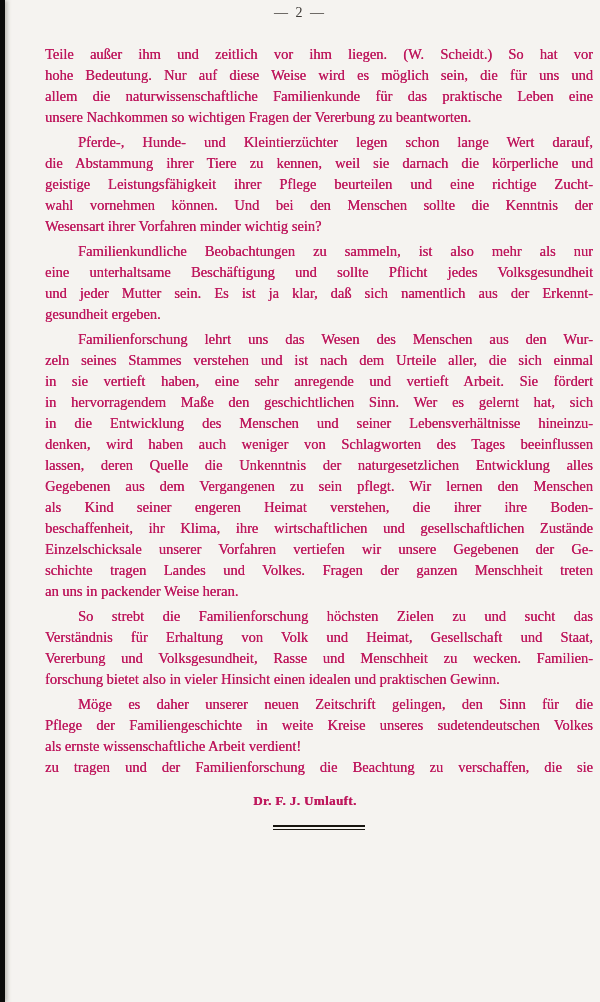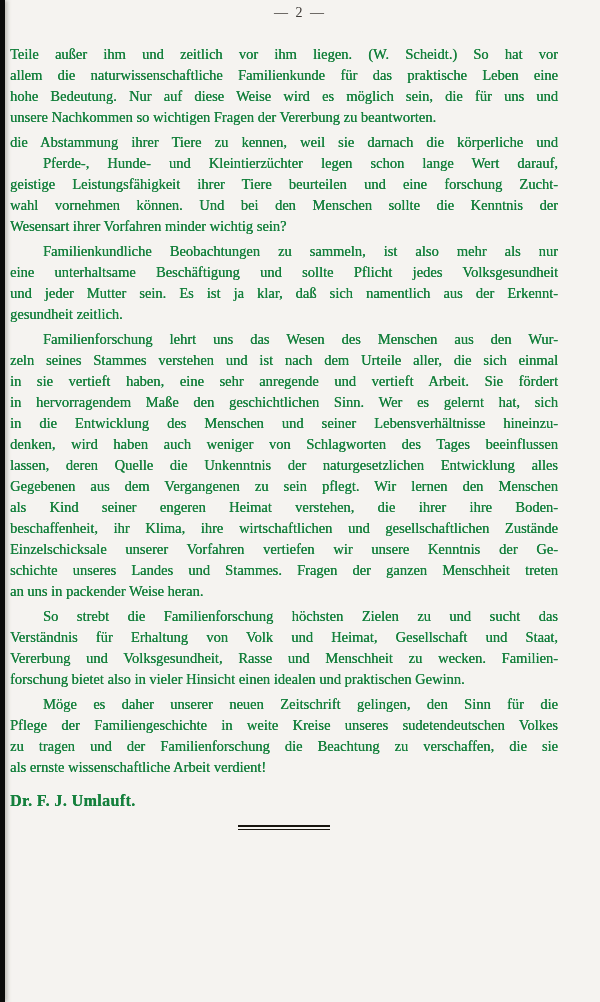--- a/index.html
+++ b/index.html
@@ -22,37 +22,37 @@
   }
   .page-number {
     position: absolute; top: 5px; left: 0;
     width: 100%;
     text-align: center;
     font-size: 14px;
     color: #3c3835;
     letter-spacing: 2px;
   }
   .text-block {
-    position: absolute; top: 40px; left: 10px;
+    position: absolute; top: 40px; left: 45px;
     width: 548px;
-    color: #15803d;
+    color: #be185d;
     font-size: 14.5px;
     line-height: 21px;
     text-shadow: 0.2px 0 0 currentColor;
   }
   .text-block p { margin: 0 0 4px 0; }
   .line { text-align: justify; text-align-last: justify; }
   .line.last { text-align-last: left; }
   .line.indent { text-indent: 33px; }
   .signature {
     margin-top: 12px;
     padding-right: 28px;
-    text-align: left;
+    text-align: center;
     font-weight: bold;
-    font-size: 16px;
+    font-size: 13px;
     letter-spacing: 0.4px;
   }
   .divider {
     width: 92px;
     height: 2px;
     margin: 14px auto 0 auto;
     border-top: 2px solid #17140f;
     border-bottom: 1px solid #17140f;
   }
 </style>
@@ -62,72 +62,72 @@
 <div class="page">
   <div class="scan-edge"></div>
 
   <div class="page-number">— 2 —</div>
 
   <div class="text-block">
 
     <p>
       </p>
       <div class="line">Teile außer ihm und zeitlich vor ihm liegen. (W. Scheidt.) So hat vor</div>
+      <div class="line">hohe Bedeutung. Nur auf diese Weise wird es möglich sein, die für uns und</div>
       <div class="line">allem die naturwissenschaftliche Familienkunde für das praktische Leben eine</div>
-      <div class="line">hohe Bedeutung. Nur auf diese Weise wird es möglich sein, die für uns und</div>
       <div class="line last">unsere Nachkommen so wichtigen Fragen der Vererbung zu beantworten.</div>
     <p></p>
 
     <p>
       </p>
+      <div class="line indent">Pferde-, Hunde- und Kleintierzüchter legen schon lange Wert darauf,</div>
       <div class="line">die Abstammung ihrer Tiere zu kennen, weil sie darnach die körperliche und</div>
-      <div class="line indent">Pferde-, Hunde- und Kleintierzüchter legen schon lange Wert darauf,</div>
-      <div class="line">geistige Leistungsfähigkeit ihrer Tiere beurteilen und eine forschung Zucht-</div>
+      <div class="line">geistige Leistungsfähigkeit ihrer Pflege beurteilen und eine richtige Zucht-</div>
       <div class="line">wahl vornehmen können. Und bei den Menschen sollte die Kenntnis der</div>
       <div class="line last">Wesensart ihrer Vorfahren minder wichtig sein?</div>
     <p></p>
 
     <p>
       </p>
       <div class="line indent">Familienkundliche Beobachtungen zu sammeln, ist also mehr als nur</div>
       <div class="line">eine unterhaltsame Beschäftigung und sollte Pflicht jedes Volksgesundheit</div>
       <div class="line">und jeder Mutter sein. Es ist ja klar, daß sich namentlich aus der Erkennt-</div>
-      <div class="line last">gesundheit zeitlich.</div>
+      <div class="line last">gesundheit ergeben.</div>
     <p></p>
 
     <p>
       </p>
       <div class="line indent">Familienforschung lehrt uns das Wesen des Menschen aus den Wur-</div>
       <div class="line">zeln seines Stammes verstehen und ist nach dem Urteile aller, die sich einmal</div>
       <div class="line">in sie vertieft haben, eine sehr anregende und vertieft Arbeit. Sie fördert</div>
       <div class="line">in hervorragendem Maße den geschichtlichen Sinn. Wer es gelernt hat, sich</div>
       <div class="line">in die Entwicklung des Menschen und seiner Lebensverhältnisse hineinzu-</div>
       <div class="line">denken, wird haben auch weniger von Schlagworten des Tages beeinflussen</div>
       <div class="line">lassen, deren Quelle die Unkenntnis der naturgesetzlichen Entwicklung alles</div>
       <div class="line">Gegebenen aus dem Vergangenen zu sein pflegt. Wir lernen den Menschen</div>
       <div class="line">als Kind seiner engeren Heimat verstehen, die ihrer ihre Boden-</div>
       <div class="line">beschaffenheit, ihr Klima, ihre wirtschaftlichen und gesellschaftlichen Zustände</div>
-      <div class="line">Einzelschicksale unserer Vorfahren vertiefen wir unsere Kenntnis der Ge-</div>
-      <div class="line">schichte unseres Landes und Stammes. Fragen der ganzen Menschheit treten</div>
+      <div class="line">Einzelschicksale unserer Vorfahren vertiefen wir unsere Gegebenen der Ge-</div>
+      <div class="line">schichte tragen Landes und Volkes. Fragen der ganzen Menschheit treten</div>
       <div class="line last">an uns in packender Weise heran.</div>
     <p></p>
 
     <p>
       </p>
       <div class="line indent">So strebt die Familienforschung höchsten Zielen zu und sucht das</div>
       <div class="line">Verständnis für Erhaltung von Volk und Heimat, Gesellschaft und Staat,</div>
       <div class="line">Vererbung und Volksgesundheit, Rasse und Menschheit zu wecken. Familien-</div>
       <div class="line last">forschung bietet also in vieler Hinsicht einen idealen und praktischen Gewinn.</div>
     <p></p>
 
     <p>
       </p>
       <div class="line indent">Möge es daher unserer neuen Zeitschrift gelingen, den Sinn für die</div>
       <div class="line">Pflege der Familiengeschichte in weite Kreise unseres sudetendeutschen Volkes</div>
+      <div class="line last">als ernste wissenschaftliche Arbeit verdient!</div>
       <div class="line">zu tragen und der Familienforschung die Beachtung zu verschaffen, die sie</div>
-      <div class="line last">als ernste wissenschaftliche Arbeit verdient!</div>
     <p></p>
 
     <div class="signature">Dr. F. J. Umlauft.</div>
 
     <div class="divider"></div>
   </div>
 </div>
 
 </body></html>

